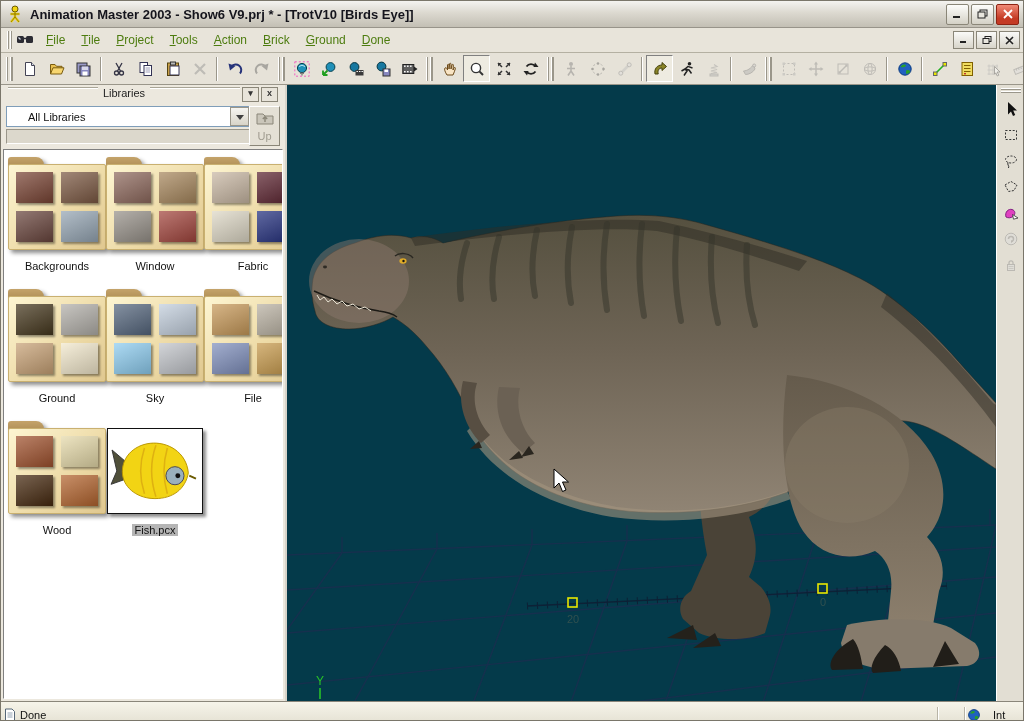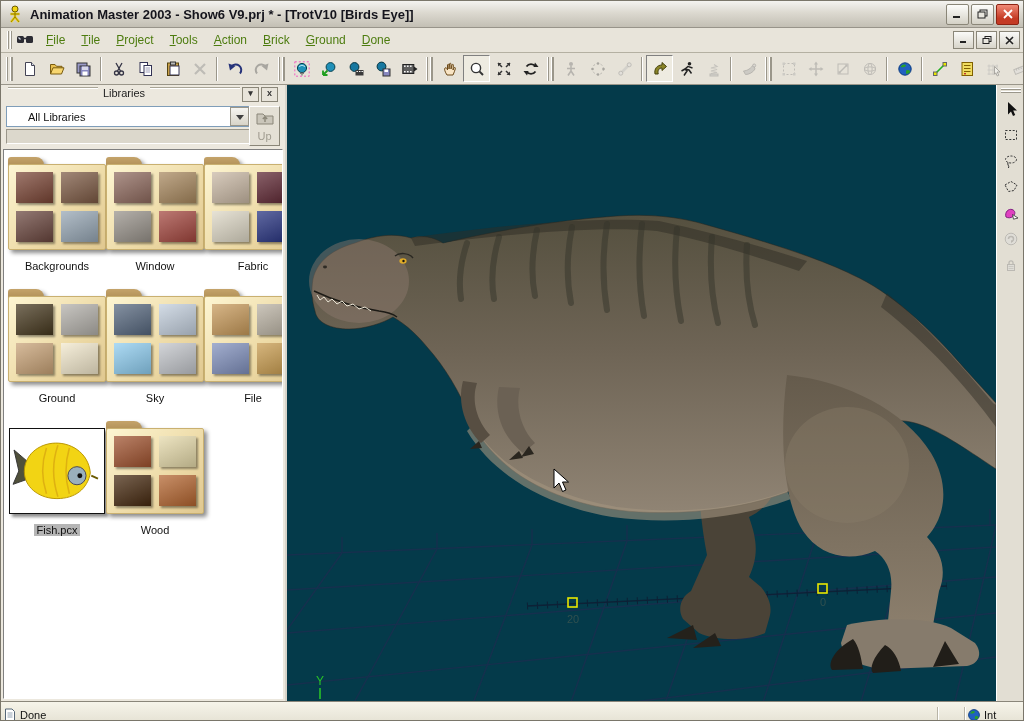--- a/index.html
+++ b/index.html
@@ -85,21 +85,21 @@
     background:linear-gradient(#fff 0 1px,#9a968a 1px 2px,transparent 2px 3px,#fff 3px 4px,#9a968a 4px 5px);}
   .rt-btn{width:24px;height:24px;display:flex;align-items:center;justify-content:center;border:1px solid transparent;}
   .rt-btn.disabled{opacity:.42;filter:grayscale(.9);}
   
   .statusbar{position:absolute;left:0;top:700px;width:100%;height:26px;box-sizing:border-box;
     background:linear-gradient(#f6f4ea,#e2decf);border-top:1px solid #8a867a;
     display:flex;align-items:center;font-size:11px;color:#111;padding-left:3px;}
   .sb-left{display:flex;align-items:center;gap:4px;flex:1;}
   .sb-sep{width:1px;height:15px;background:#b8b4a6;box-shadow:1px 0 0 #fff;margin:0 2px;}
   .sb-pane-sm{width:22px;height:15px;}
-  .sb-pane-net{display:flex;align-items:center;gap:3px;width:56px;overflow:hidden;}
+  .sb-pane-net{display:flex;align-items:center;gap:12px;width:56px;overflow:hidden;}
 </style>
 </head>
 <body>
 
 <div id="root">
 
   <div class="titlebar">
     <span class="app-icon">
         <svg width="20" height="20" viewBox="0 0 20 20">
           <circle cx="10" cy="5" r="3" fill="#f2d410" stroke="#6a5a00"></circle>
@@ -587,44 +587,44 @@
                   <div class="thumb" style="background-color: rgb(200, 154, 90);"></div>
                   <div class="thumb" style="background-color: rgb(185, 177, 162);"></div>
                   <div class="thumb" style="background-color: rgb(128, 144, 189);"></div>
                   <div class="thumb" style="background-color: rgb(199, 154, 76);"></div>
                 </div>
               </div>
             </div>
             <span class="lib-label">File</span>
           </div>
           <div class="lib-item">
+            <div class="folder">
+              <div class="folder-body">
+                <div class="thumbs">
+                  <div class="thumb" style="background-color: rgb(160, 82, 46);"></div>
+                  <div class="thumb" style="background-color: rgb(230, 218, 170);"></div>
+                  <div class="thumb" style="background-color: rgb(70, 41, 15);"></div>
+                  <div class="thumb" style="background-color: rgb(180, 101, 47);"></div>
+                </div>
+              </div>
+            </div>
+            <span class="lib-label">Wood</span>
+          </div>
+          <div class="lib-item">
             <div class="fishbox">
               <svg width="92" height="82" viewBox="0 0 96 86">
                 <polygon points="18,34 4,22 9,44 3,58 20,52" fill="#50503a" stroke="#333"></polygon>
                 <path d="M84,46 C82,24 62,13 44,15 C26,17 13,31 15,48 C17,63 32,73 49,73 C68,73 81,63 84,46 Z" fill="#f2d414" stroke="#b89400"></path>
                 <path d="M38,20 q-8,24 0,48 M50,17 q-9,26 0,54 M62,20 q-7,24 0,48" stroke="#d8a810" stroke-width="1.6" fill="none" opacity="0.8"></path>
                 <circle cx="70" cy="49" r="9.5" fill="#9ab0bc" stroke="#445"></circle>
                 <circle cx="73" cy="49" r="2.6" fill="#111"></circle>
                 <path d="M85,49 l7,3" stroke="#6a5a00" stroke-width="2"></path>
               </svg>
             </div>
             <span class="lib-label selected">Fish.pcx</span>
-          </div>
-          <div class="lib-item">
-            <div class="folder">
-              <div class="folder-body">
-                <div class="thumbs">
-                  <div class="thumb" style="background-color: rgb(160, 82, 46);"></div>
-                  <div class="thumb" style="background-color: rgb(230, 218, 170);"></div>
-                  <div class="thumb" style="background-color: rgb(70, 41, 15);"></div>
-                  <div class="thumb" style="background-color: rgb(180, 101, 47);"></div>
-                </div>
-              </div>
-            </div>
-            <span class="lib-label">Wood</span>
           </div>
         </div>
     </div>
 
     <div class="viewport">
       <svg width="709" height="616" viewBox="0 0 709 616">
         <defs>
           <linearGradient id="bodyGrad" x1="0" y1="0" x2="0" y2="1">
             <stop offset="0" stop-color="#55503f"></stop>
               <stop offset="0.45" stop-color="#6e6455"></stop>

